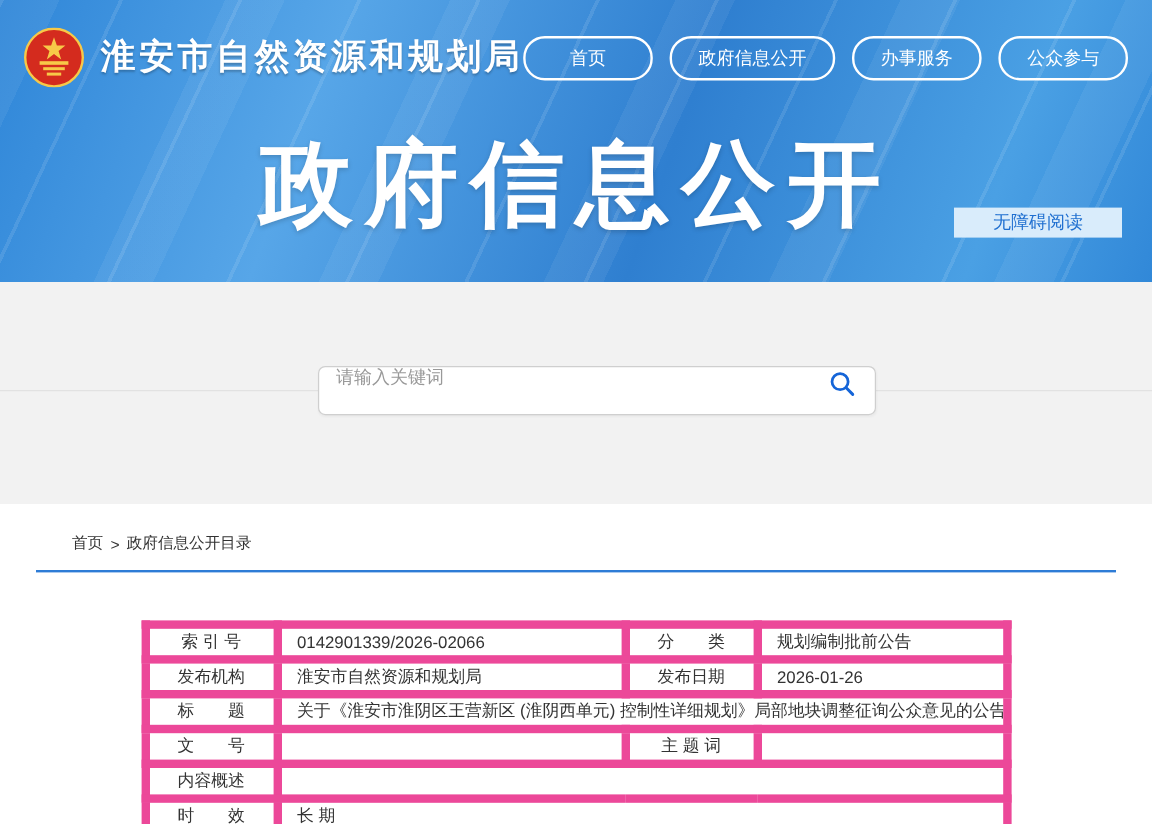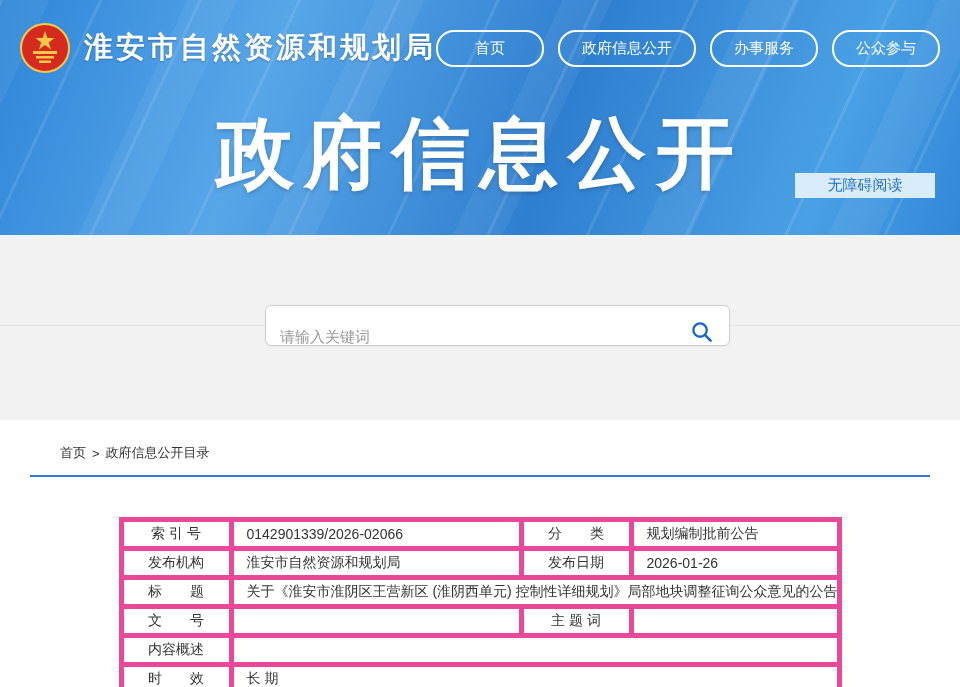--- a/index.html
+++ b/index.html
@@ -126,21 +126,21 @@
   .search-box {
     position: absolute;
     left: 265px;
     top: 70px;
     width: 465px;
     height: 41px;
     background: #ffffff;
     border: 1px solid #cfcfcf;
     border-radius: 6px;
     display: flex;
-    align-items: flex-end;
+    align-items: flex-start;
     padding: 0 14px;
     box-shadow: 0 1px 2px rgba(0,0,0,0.04);
   }
   .search-input {
     flex: 1;
     border: none;
     outline: none;
     font-size: 15px;
     color: #333;
     background: transparent;
@@ -174,21 +174,21 @@
 
   table.info-table {
     margin: 40px auto 0 auto;
     width: 718px;
     border-collapse: collapse;
     font-size: 14px;
     color: #333;
     table-layout: fixed;
   }
   .info-table th, .info-table td {
-    border: 5px solid #ec4899;
+    border: 7px solid #ec4899;
     height: 29px;
     font-weight: normal;
     vertical-align: middle;
   }
   .info-table th {
     text-align: center;
     white-space: nowrap;
   }
   .info-table td {
     text-align: left;

